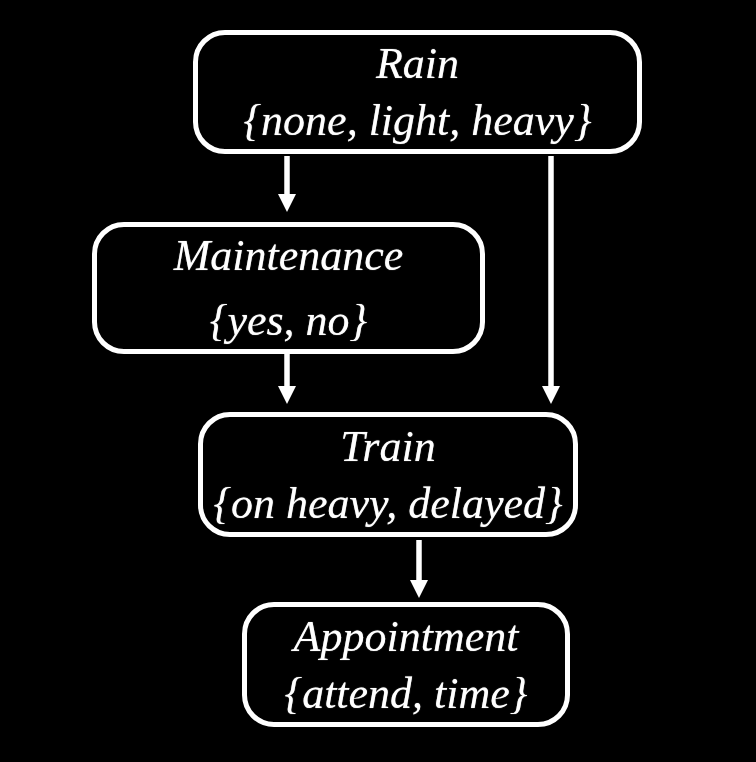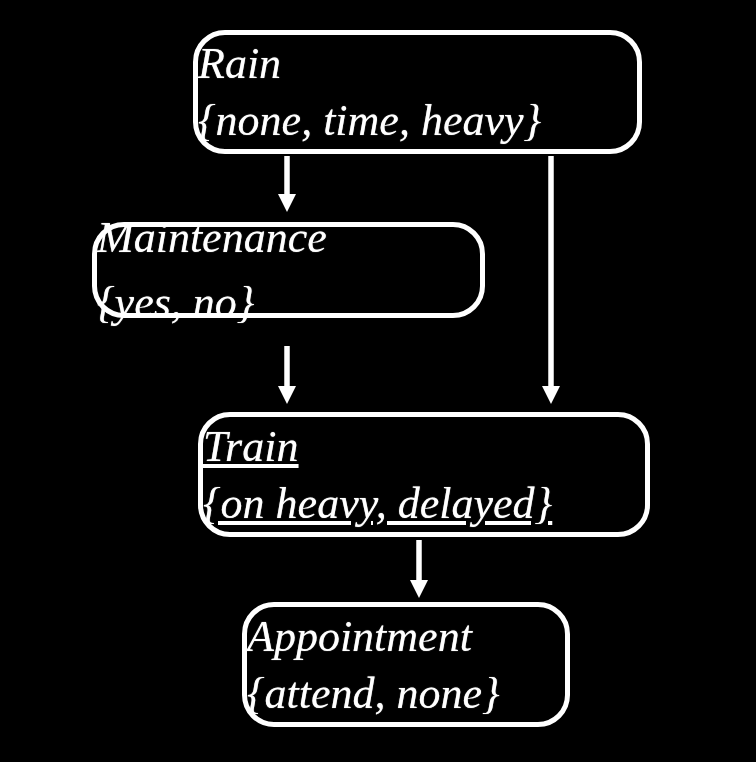--- a/index.html
+++ b/index.html
@@ -24,34 +24,34 @@
   }
   .node {
     position: absolute;
     box-sizing: border-box;
     border: 5px solid #ffffff;
     border-radius: 32px;
     background: #000000;
     color: #ffffff;
     display: flex;
     flex-direction: column;
-    align-items: flex-start;
+    align-items: center;
     justify-content: center;
     text-align: center;
     font-style: italic;
     font-size: 44px;
     line-height: 57px;
     text-shadow: 0 0 1px rgba(255,255,255,0.7);
   }
   .node .node-label { white-space: nowrap; }
   .node .node-states { white-space: nowrap; }
 
   .node-rain         { left: 193px; top: 30px;  width: 449px; height: 124px; }
-  .node-maintenance  { left: 92px;  top: 222px; width: 393px; height: 96px; gap: 8px; }
-  .node-train        { left: 198px; top: 412px; width: 452px; height: 125px; text-decoration: underline; }
+  .node-maintenance  { left: 92px;  top: 222px; width: 393px; height: 132px; gap: 8px; }
+  .node-train        { left: 198px; top: 412px; width: 380px; height: 125px; }
   .node-appointment  { left: 242px; top: 602px; width: 328px; height: 125px; }
 </style>
 </head>
 <body>
 
 <div class="canvas">
 
   <svg class="edges-layer" width="756" height="762" viewBox="0 0 756 762" xmlns="http://www.w3.org/2000/svg">
 
     <g>
@@ -70,31 +70,31 @@
     </g>
 
     <g>
       <line x1="419" y1="540" x2="419" y2="581" stroke="#ffffff" stroke-width="5.5"></line>
       <polygon points="410,580 428,580 419,598" fill="#ffffff"></polygon>
     </g>
   </svg>
 
   <div class="node node-rain">
     <span class="node-label">Rain</span>
-    <span class="node-states">{none, time, heavy}</span>
+    <span class="node-states">{none, light, heavy}</span>
   </div>
 
   <div class="node node-maintenance">
     <span class="node-label">Maintenance</span>
     <span class="node-states">{yes, no}</span>
   </div>
 
   <div class="node node-train">
     <span class="node-label">Train</span>
     <span class="node-states">{on heavy, delayed}</span>
   </div>
 
   <div class="node node-appointment">
     <span class="node-label">Appointment</span>
-    <span class="node-states">{attend, none}</span>
+    <span class="node-states">{attend, time}</span>
   </div>
 
 </div>
 
 </body></html>

